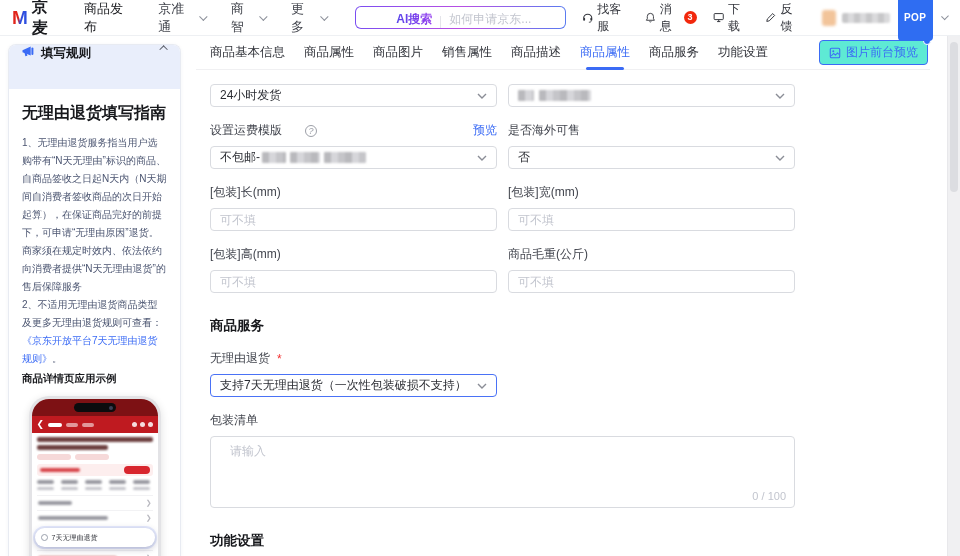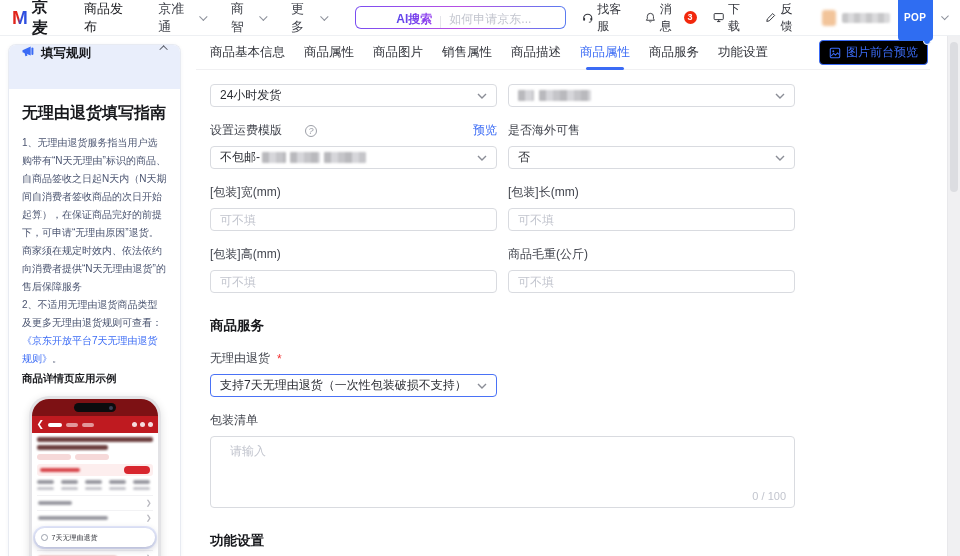--- a/index.html
+++ b/index.html
@@ -94,21 +94,21 @@
 
   
   .main { flex:1; margin-left:15px; margin-right:30px; position:relative; }
   .tabbar { height:34px; border-bottom:1px solid #f0f0f2; display:flex; align-items:center;
     gap:19px; padding-left:14px; position:relative; }
   .tab { font-size:12.5px; color:#31333a; cursor:pointer; position:relative; height:34px; line-height:32px; white-space:nowrap; }
   .tab.active { color:#3b6bf5; font-weight:500; }
   .tab.active::after { content:""; position:absolute; left:12%; right:12%; bottom:0; height:3px;
     border-radius:2px; background:#3b6bf5; }
   .preview-btn { position:absolute; right:2px; top:4px; border:1px solid #3b6bf5; color:#3b6bf5;
-    border-radius:4px; background:#000000; font-size:12px; padding:3px 9px; display:flex; align-items:center;
+    border-radius:4px; background:#5eead4; font-size:12px; padding:3px 9px; display:flex; align-items:center;
     gap:5px; cursor:pointer;font-family:Liberation Serif, serif; }
   .preview-dot { position:absolute; top:-4px; right:-4px; width:8px; height:8px; border-radius:50%;
     background:#2b6df5; border:1.5px solid #fff; }
 
   .form { padding:8px 0 0 14px; width:599px; }
   .grid2 { display:grid; grid-template-columns:287px 287px; column-gap:11px; }
   .fld-label { font-size:12px; color:#41444d; margin:15px 0 7px; display:flex; align-items:center; gap:5px; }
   .sel, .inp { height:23px; border:1px solid #d9dbe0; border-radius:4px; background:#fff;
     display:flex; align-items:center; padding:0 9px; font-size:12px; color:#2b2d33; cursor:pointer; }
   .sel .chev { margin-left:auto; }
@@ -354,24 +354,24 @@
         <div class="sel">
           <span>否</span>
           <svg class="chev chev-svg" width="10" height="6" viewBox="0 0 10 6">
               <path d="M1 1l4 4 4-4" fill="none" stroke="#8a8d96" stroke-width="1.4"></path>
             </svg>
         </div>
       </div>
 
       <div class="grid2">
         <div class="fld-label">
+            <span>[包装]长(mm)</span>
+          </div>
+        <div class="fld-label">
             <span>[包装]宽(mm)</span>
-          </div>
-        <div class="fld-label">
-            <span>[包装]长(mm)</span>
           </div>
       </div>
       <div class="grid2">
         <div class="inp">
             <input placeholder="可不填" style="">
           </div>
         <div class="inp">
             <input placeholder="可不填" style="">
           </div>
       </div>

